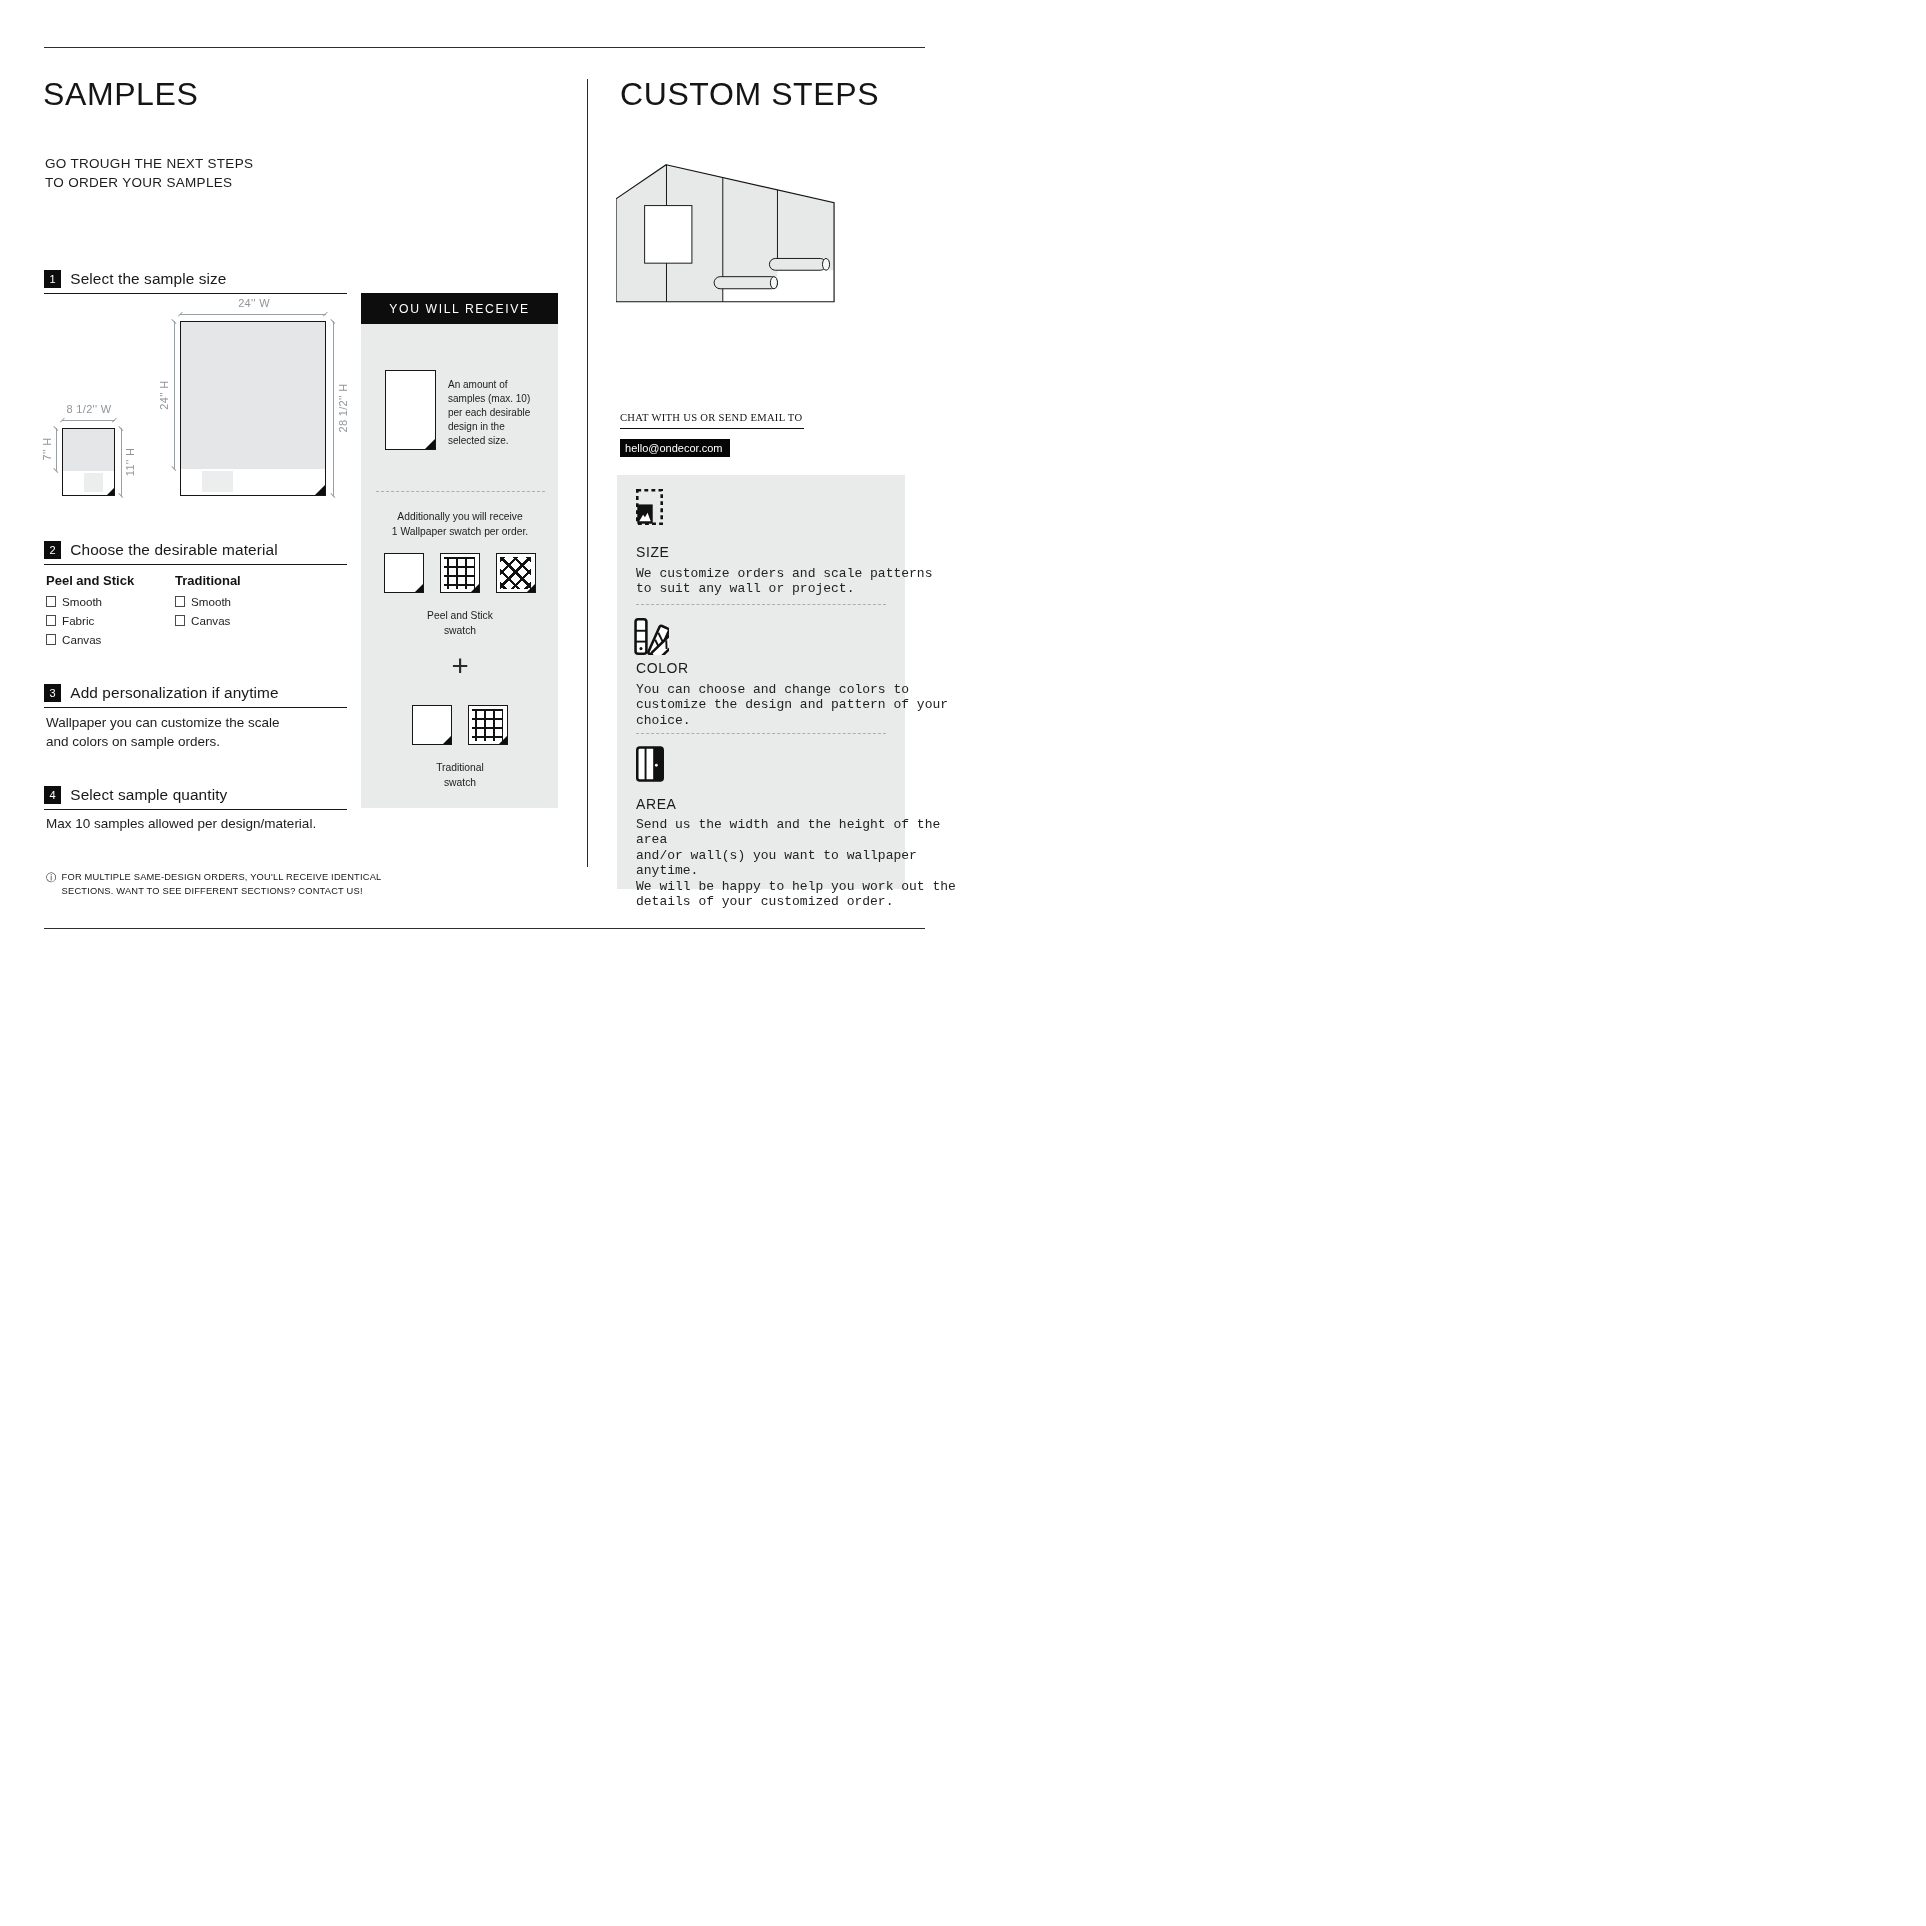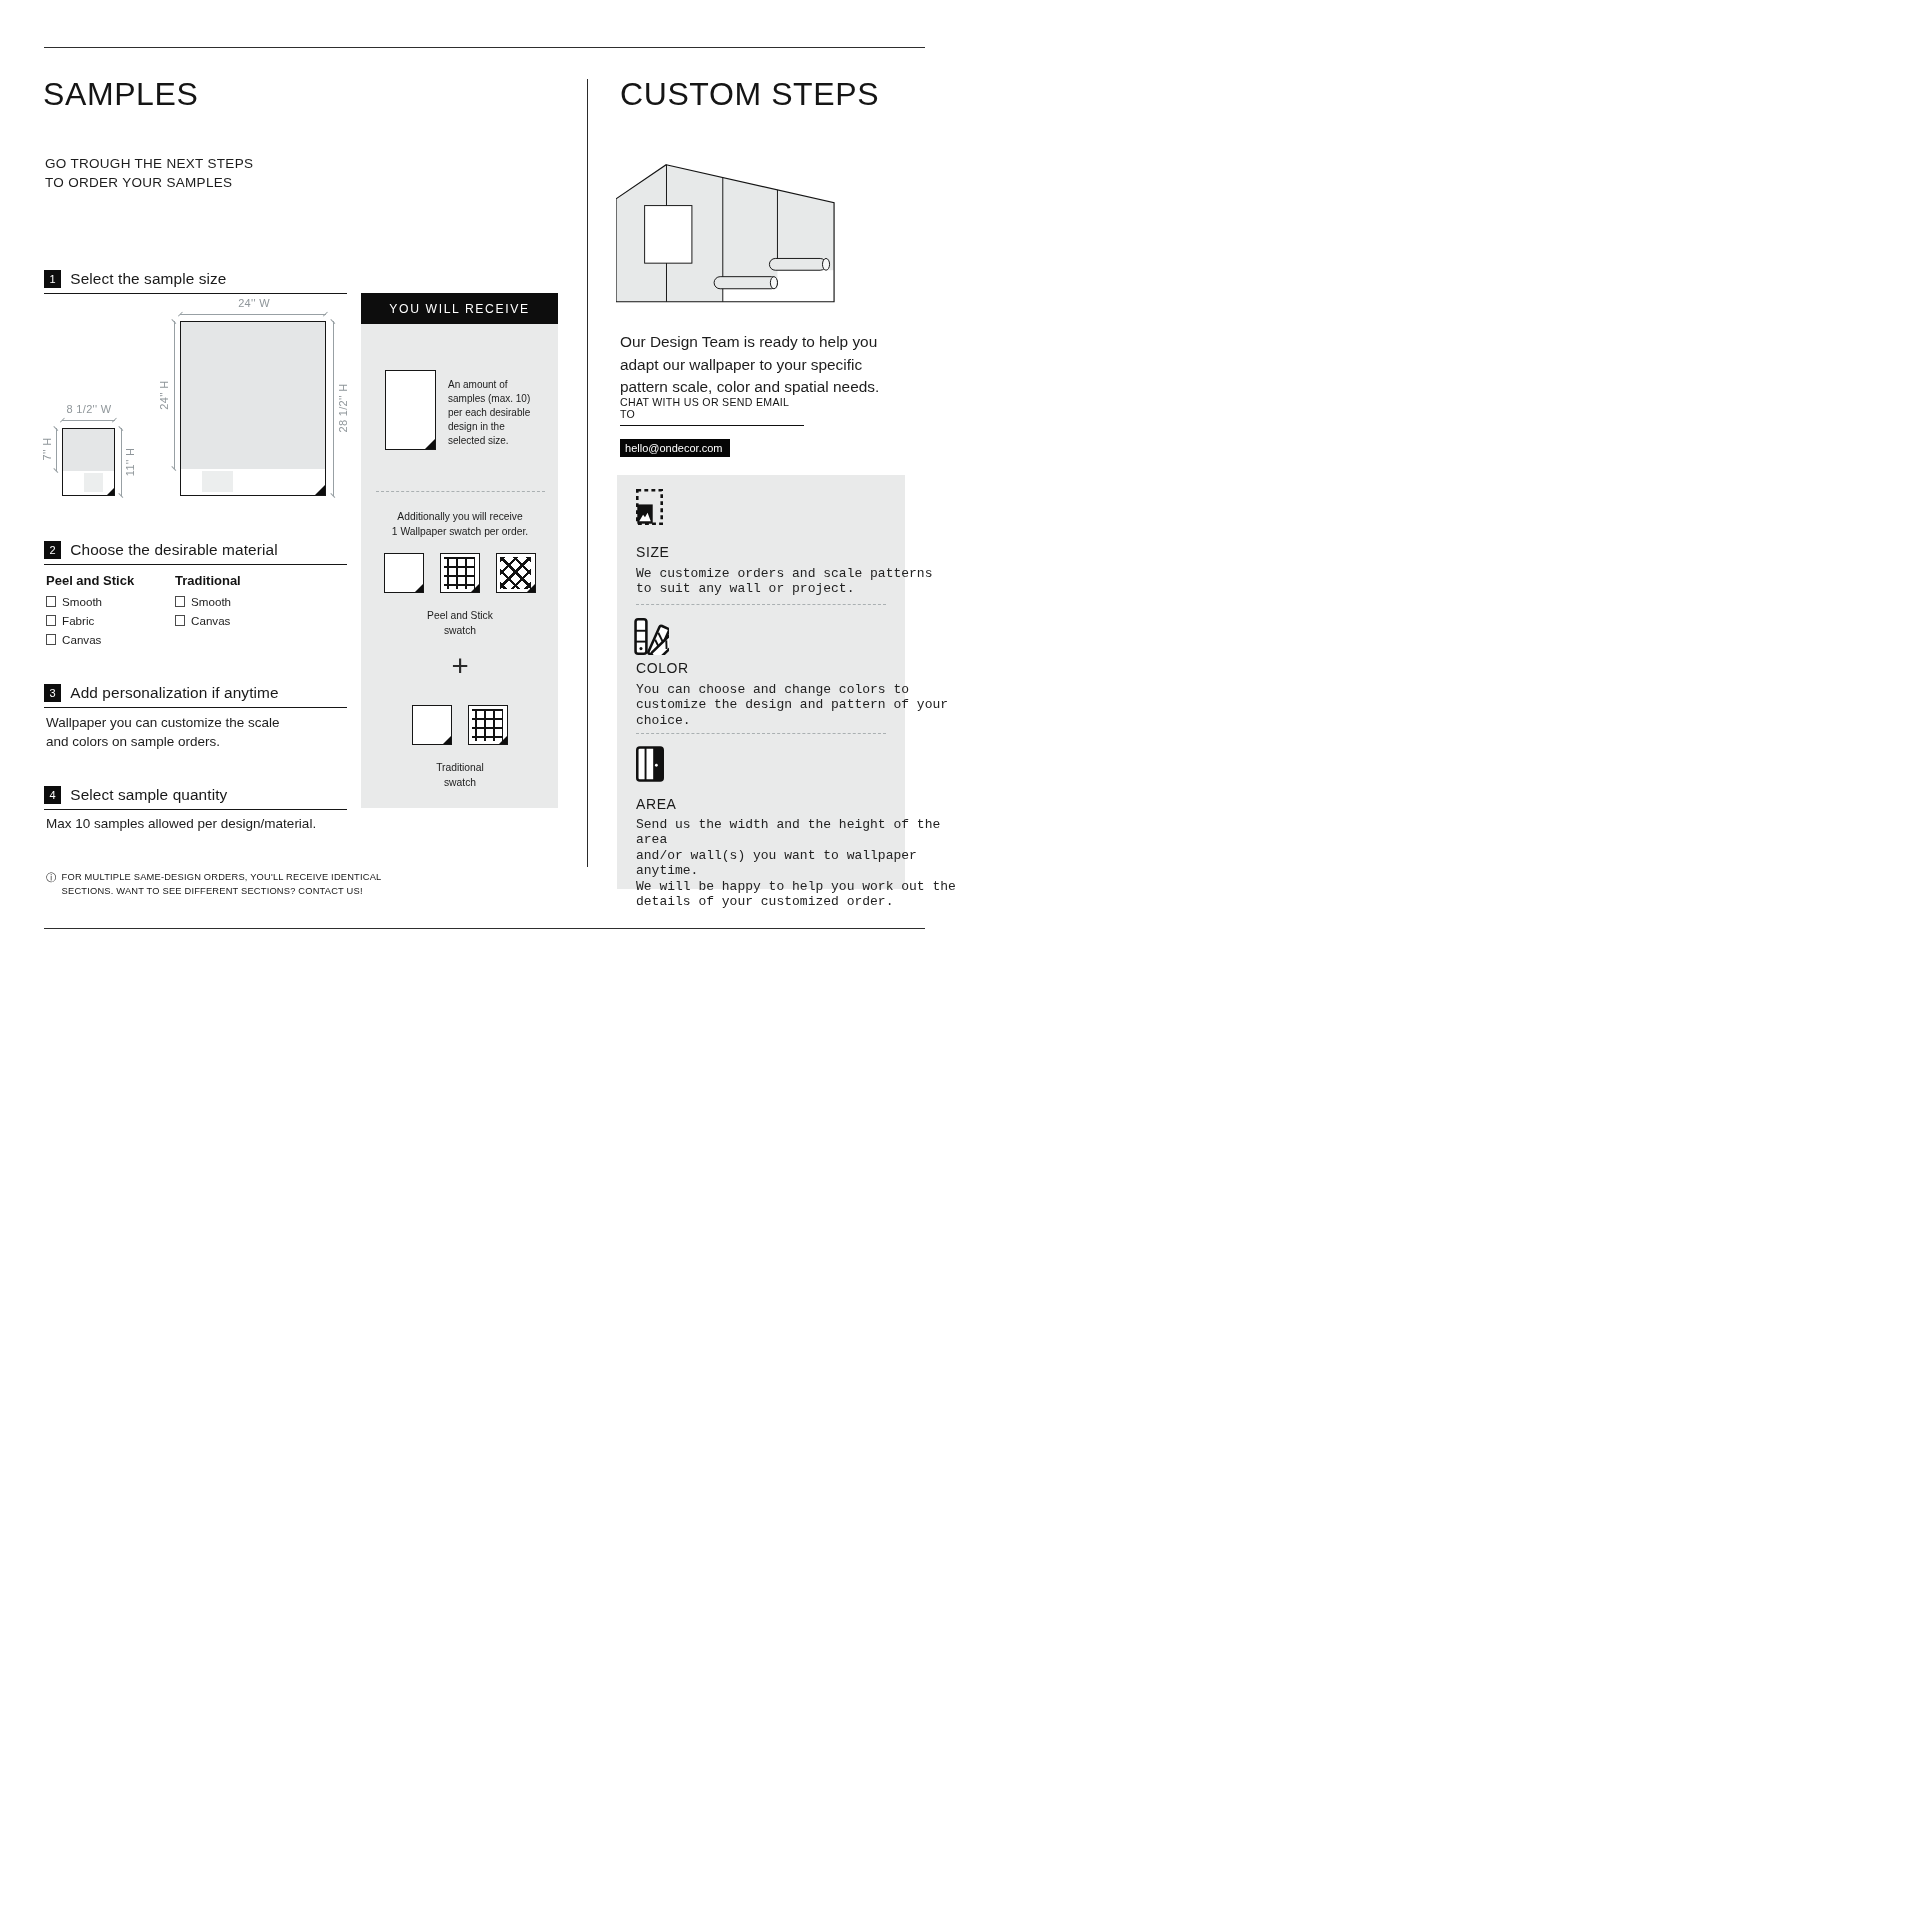--- a/index.html
+++ b/index.html
@@ -224,25 +224,22 @@
     <line x1="166" y1="20.9" x2="166" y2="214" stroke="#141414" stroke-width="1.5"></line>
     <line x1="251" y1="40.1" x2="251" y2="152" stroke="#141414" stroke-width="1.5"></line>
     <rect x="44.5" y="64.5" width="73.5" height="89.5" fill="#ffffff" stroke="#141414" stroke-width="1.5"></rect>
     <rect x="238.5" y="146.7" width="88" height="18.3" rx="9.1" fill="#e7e9e9" stroke="#141414" stroke-width="1.5"></rect>
     <ellipse cx="326.5" cy="155.8" rx="5.5" ry="9.1" fill="#f7f8f8" stroke="#141414" stroke-width="1.5"></ellipse>
     <rect x="152.5" y="175" width="98.5" height="18.8" rx="9.4" fill="#e7e9e9" stroke="#141414" stroke-width="1.5"></rect>
     <ellipse cx="245.5" cy="184.4" rx="5.5" ry="9.4" fill="#f7f8f8" stroke="#141414" stroke-width="1.5"></ellipse>
     <polygon points="78,1 339,60 339,214 0,214 0,54" fill="none" stroke="#141414" stroke-width="1.8"></polygon>
   </svg>
 
-  <div class="abs custom-intro prel" style="left:620px;top:331px;">Our Design Team is ready to help you
-adapt our wallpaper to your specific
-pattern scale, color and spatial needs.</div>
-
-  <div class="abs chat-label" style="left:620px;top:396px;width:184px;">CHAT WITH US OR SEND EMAIL TO</div>
+
+  <div class="abs chat-label" style="left:620px;top:412px;width:184px;font-family:Liberation Serif, serif;">CHAT WITH US OR SEND EMAIL TO</div>
   <div class="abs email-badge" style="left:620px;top:439px;">hello@ondecor.com</div>
 
   <div class="abs custom-panel"></div>
 
   <svg class="abs" style="left:636px;top:489px;" width="27" height="36" viewBox="0 0 42 56">
     <rect x="2" y="2" width="38" height="52" fill="none" stroke="#111" stroke-width="4" stroke-dasharray="6 5"></rect>
     <rect x="2" y="24" width="24" height="30" fill="#111"></rect>
     <polygon points="5,50 11,40 14,44 18,37 23,50" fill="#ffffff"></polygon>
   </svg>
   <div class="abs feat-heading" style="left:636px;top:544px;">SIZE</div>

